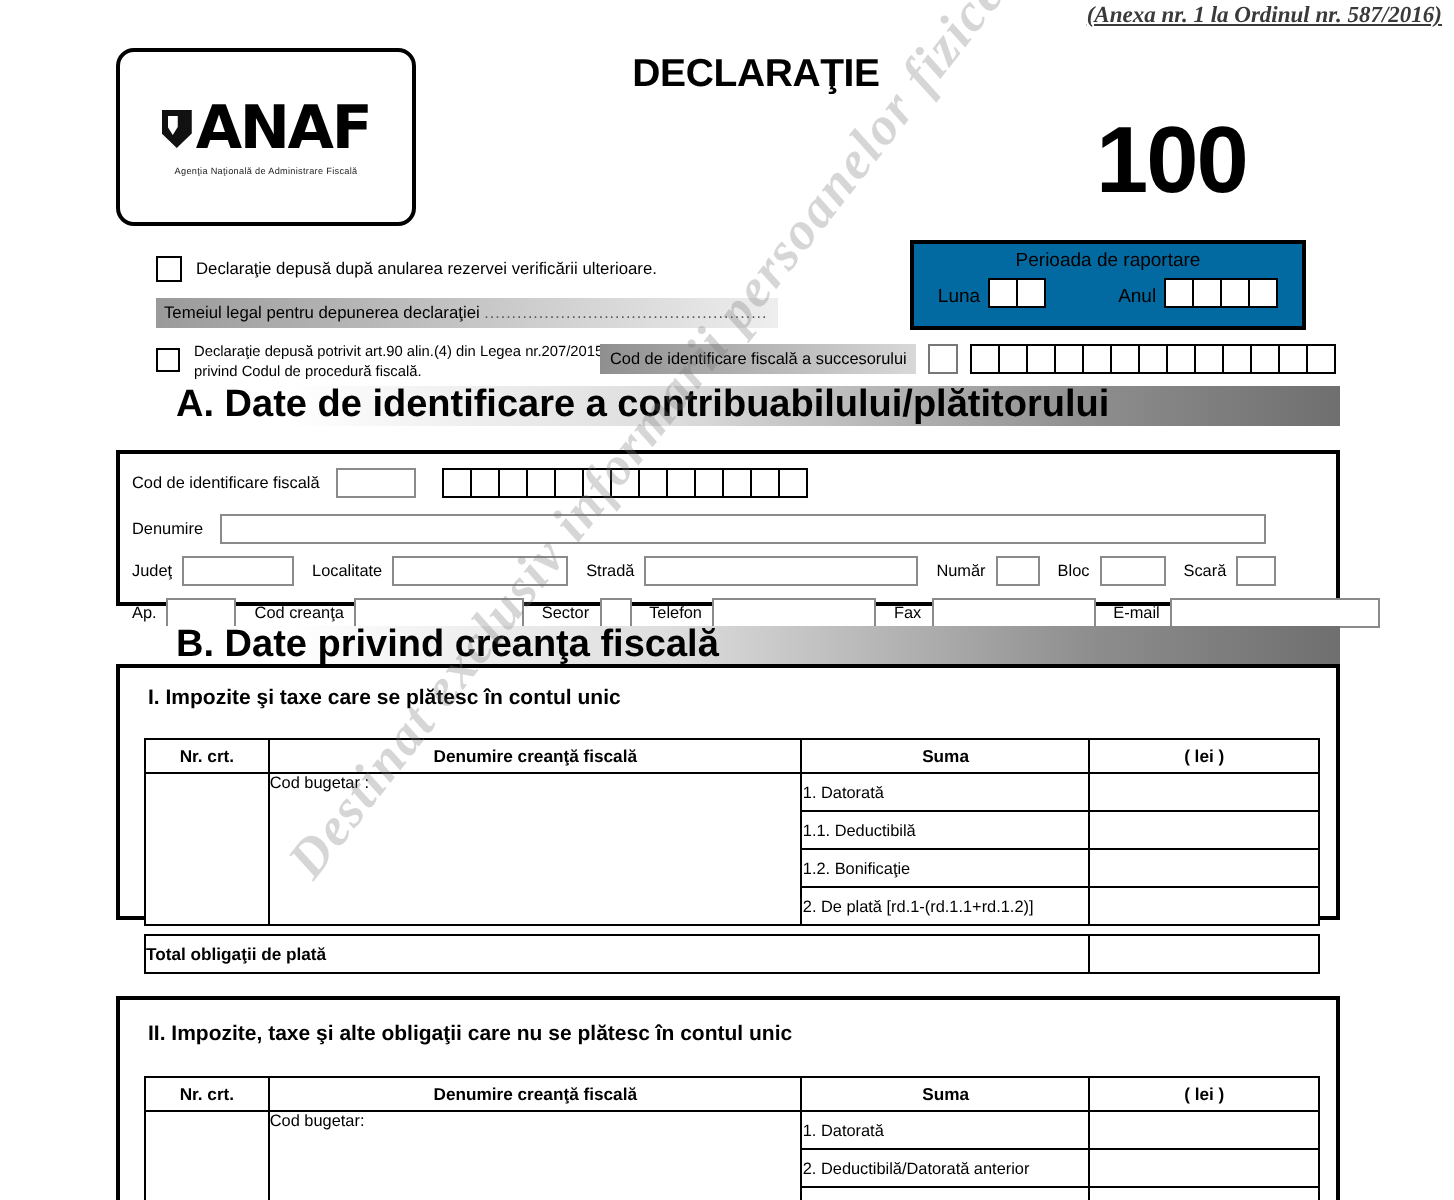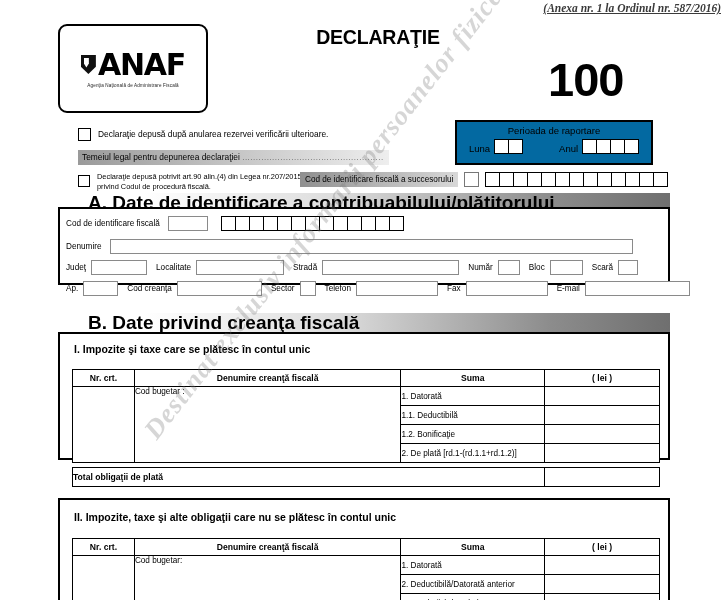--- a/index.html
+++ b/index.html
@@ -258,21 +258,21 @@
           <span class="cell"></span>
           <span class="cell"></span>
         </span>
     </div>
   </div>
 
   <div class="section-banner" style="left:58px; top:193px; width:612px;">
     <span class="bt">A. Date de identificare a contribuabilului/plătitorului</span>
   </div>
 
-  <div class="outline-box" style="left:58px; top:207px; width:612px; height:78px;">
+  <div class="outline-box" style="left:58px; top:225px; width:612px; height:78px;">
 
     <div class="fl-row" style="left:6px; top:7px;">
       <span class="field-label">Cod de identificare fiscală</span>
       <span style="width:8px"></span>
       <span class="field-input" style="width:40px"></span>
       <span style="width:13px"></span>
       <span class="cellgrid" id="cif-cells">
           <span class="cell"></span>
           <span class="cell"></span>
           <span class="cell"></span>

